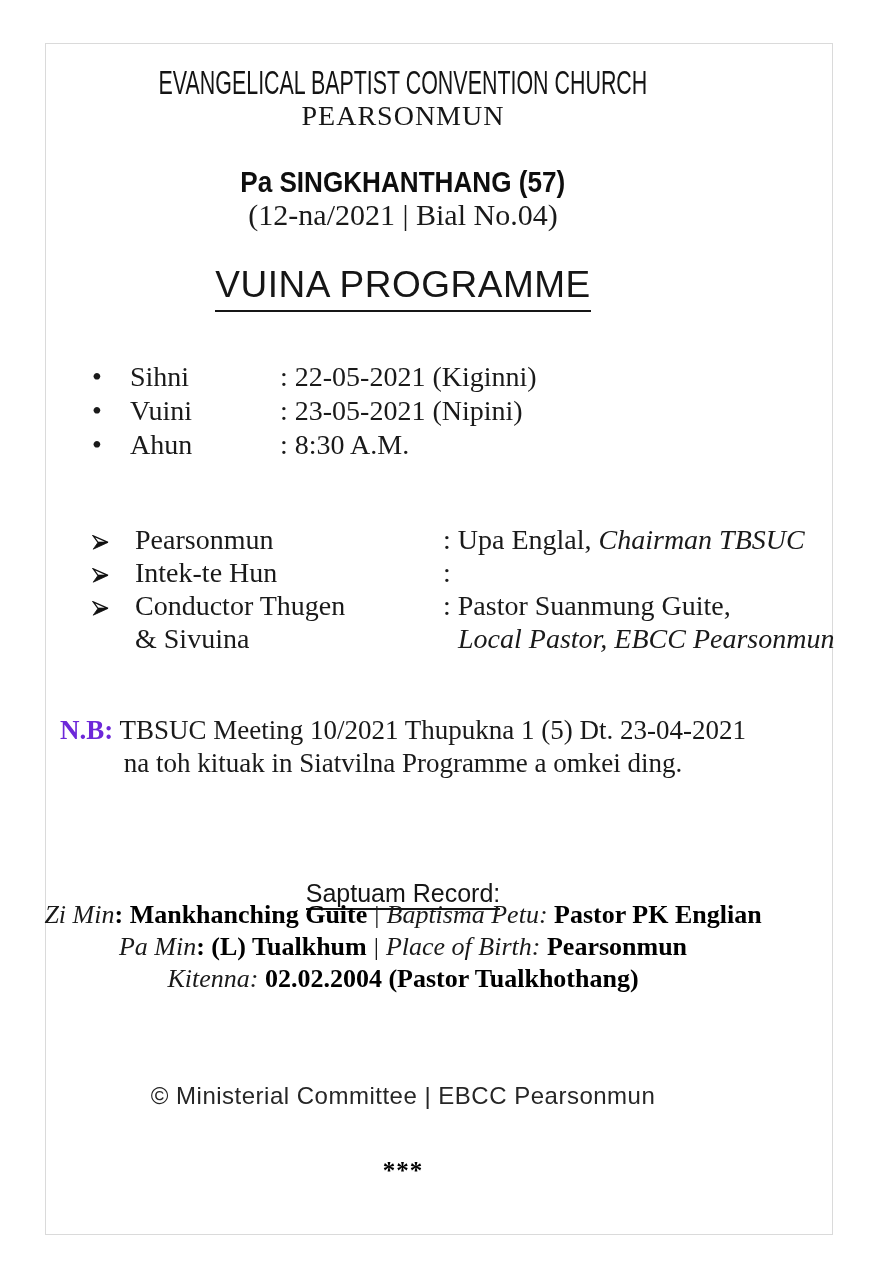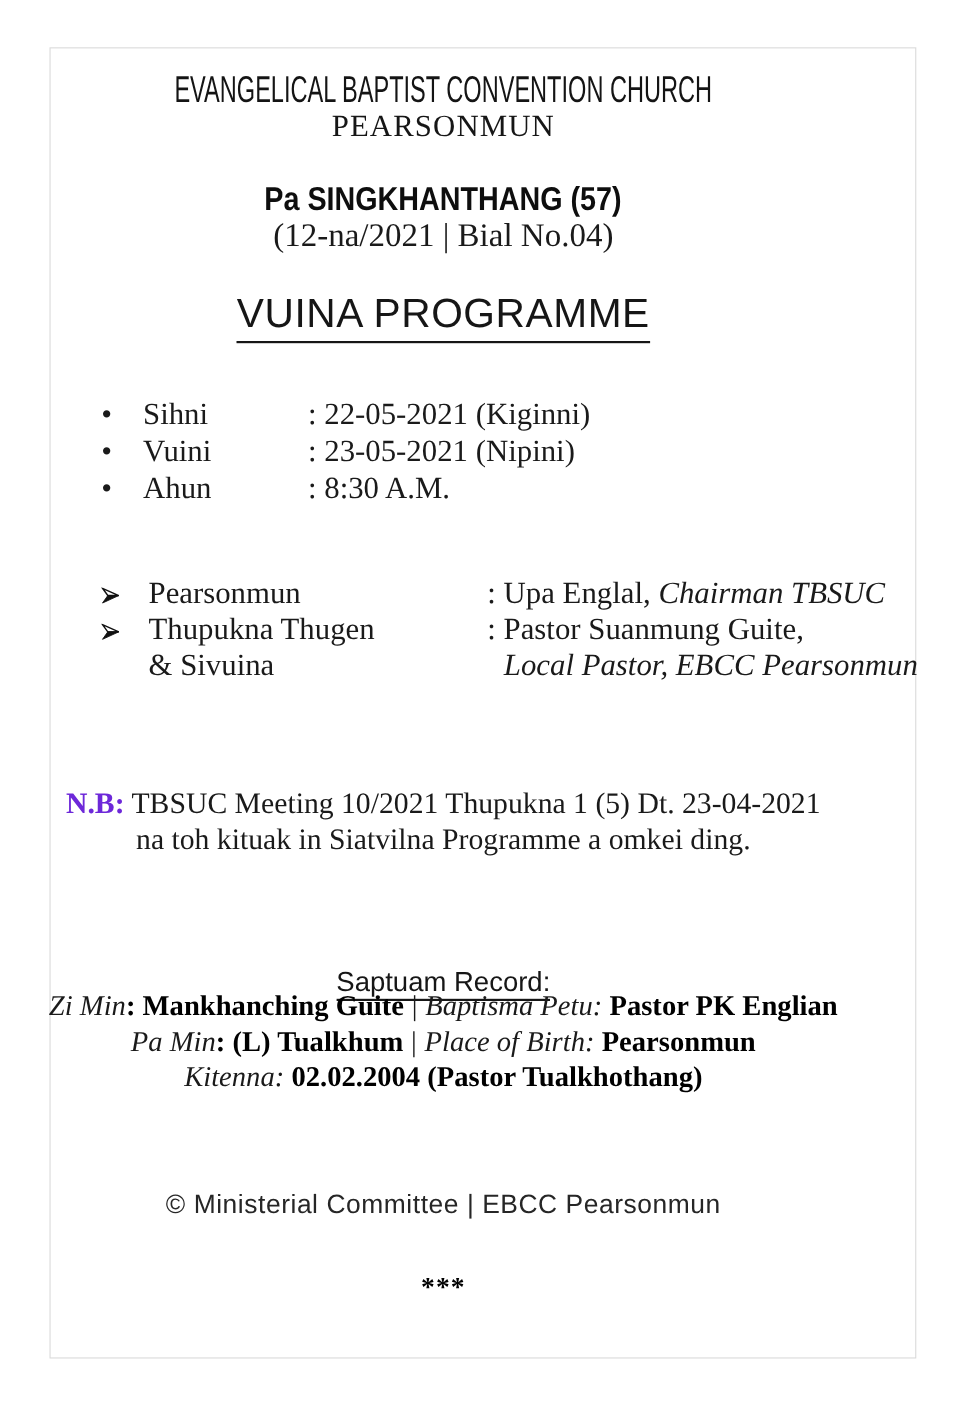--- a/index.html
+++ b/index.html
@@ -94,21 +94,27 @@
   <div class="row">
     <span class="a-marker"><svg width="17" height="15" viewBox="0 0 17 15">
           <polygon points="1.2,0.8 16,7.4 6,7.4" fill="#ffffff" stroke="#111111" stroke-width="1.3"></polygon>
           <polygon points="6,7.4 16,7.4 1.2,14.2" fill="#111111" stroke="#111111" stroke-width="0.8"></polygon>
         </svg></span><span class="a-label">Pearsonmun</span><span>: Upa Englal, </span><span class="ital">Chairman TBSUC</span>
   </div>
   <div class="row">
     <span class="a-marker"><svg width="17" height="15" viewBox="0 0 17 15">
           <polygon points="1.2,0.8 16,7.4 6,7.4" fill="#ffffff" stroke="#111111" stroke-width="1.3"></polygon>
           <polygon points="6,7.4 16,7.4 1.2,14.2" fill="#111111" stroke="#111111" stroke-width="0.8"></polygon>
-        </svg></span><span class="a-label">Thupukna Thugen</span><span>: Pastor Suanmung Guite,</span>
+        </svg></span><span class="a-label">Intek-te Hun</span><span>:</span>
+  </div>
+  <div class="row">
+    <span class="a-marker"><svg width="17" height="15" viewBox="0 0 17 15">
+          <polygon points="1.2,0.8 16,7.4 6,7.4" fill="#ffffff" stroke="#111111" stroke-width="1.3"></polygon>
+          <polygon points="6,7.4 16,7.4 1.2,14.2" fill="#111111" stroke="#111111" stroke-width="0.8"></polygon>
+        </svg></span><span class="a-label">Conductor Thugen</span><span>: Pastor Suanmung Guite,</span>
   </div>
   <div class="row">
     <span class="a-marker"></span><span class="a-label">&amp; Sivuina</span><span class="ital cont-indent">Local Pastor, EBCC Pearsonmun</span>
   </div>
 </div>
 
 <div class="abs center note">
   <div class="line"><b>N.B:</b><span> TBSUC Meeting 10/2021 Thupukna 1 (5) Dt. 23-04-2021</span></div>
   <div class="line">na toh kituak in Siatvilna Programme a omkei ding.</div>
 </div>

